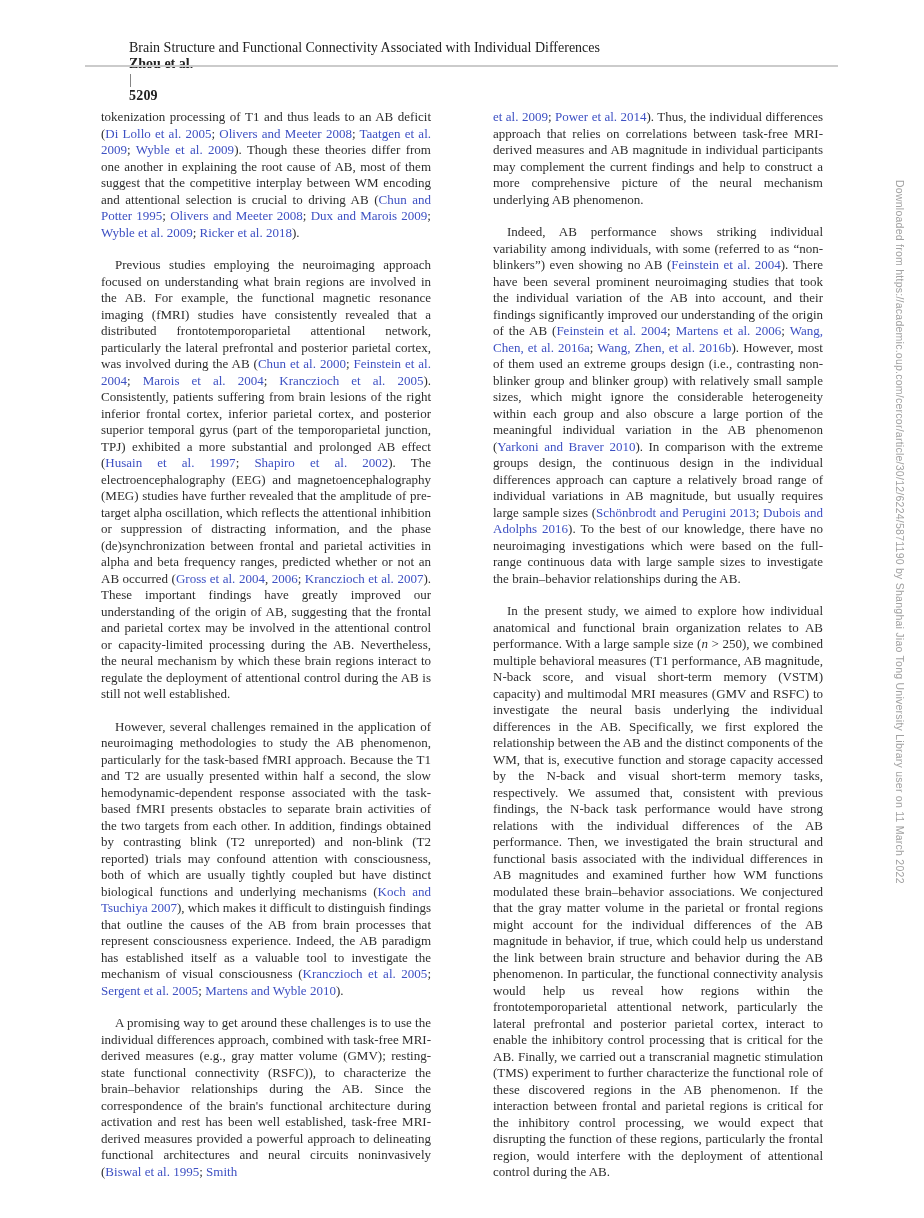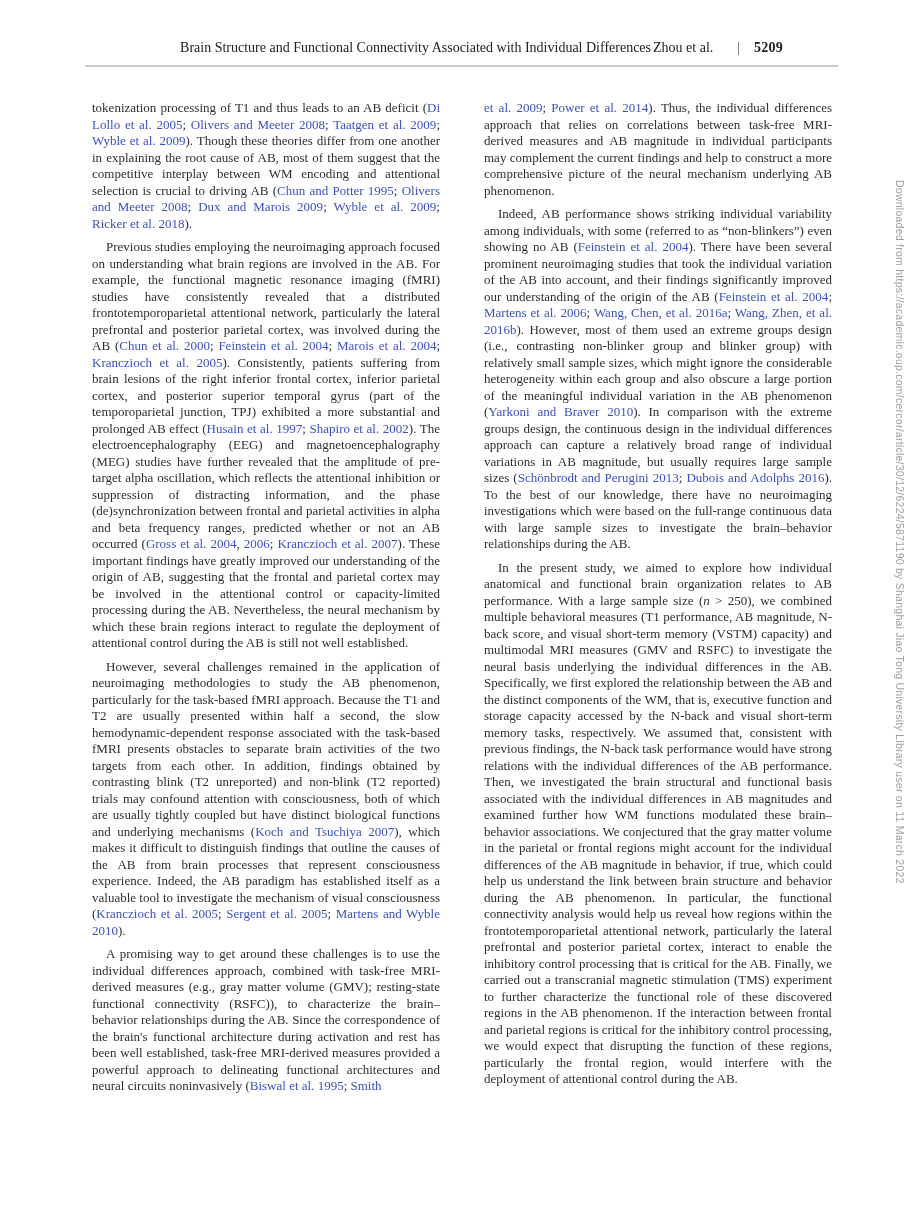--- a/index.html
+++ b/index.html
@@ -11,28 +11,28 @@
     font-family: "Liberation Serif", serif;
     color: #2e2e2e;
     overflow: hidden;
   }
   .running-header {
     position: absolute;
     top: 40px;
     left: 85px;
     width: 753px;
     display: flex;
-    justify-content: center;
     align-items: baseline;
     font-size: 14px;
     white-space: nowrap;
     color: #222222;
     transform: translateX(20px);
+    flex-direction: column;
   }
-  .running-header .authors { margin-left: 2px; }
+  .running-header .authors { margin-left: 2px; font-weight: bold; }
   .running-header .sep { margin: 0 14px 0 24px; color: #555; font-weight: 400; }
   .running-header .pageno { font-weight: 700; letter-spacing: 0.2px; }
   .header-rule {
     position: absolute;
     top: 65px;
     left: 85px;
     width: 753px;
     height: 2px;
     background: #cbcbcb;
   }
@@ -43,21 +43,21 @@
     width: 754px;
     display: flex;
     gap: 30px;
   }
   .col {
     width: 362px;
     font-size: 13px;
     line-height: 16.5px;
     text-align: justify;
   }
-  .para { margin: 7px; }
+  .para { margin: 16px; }
   .para.indent { text-indent: 14px; }
   a.cite { color: #3d50c3; text-decoration: none; cursor: pointer; }
   .watermark {
     position: absolute;
     top: 180px;
     right: 18px;
     height: 1000px;
     writing-mode: vertical-rl;
     font-family: "Liberation Sans", sans-serif;
     font-size: 10.5px;

